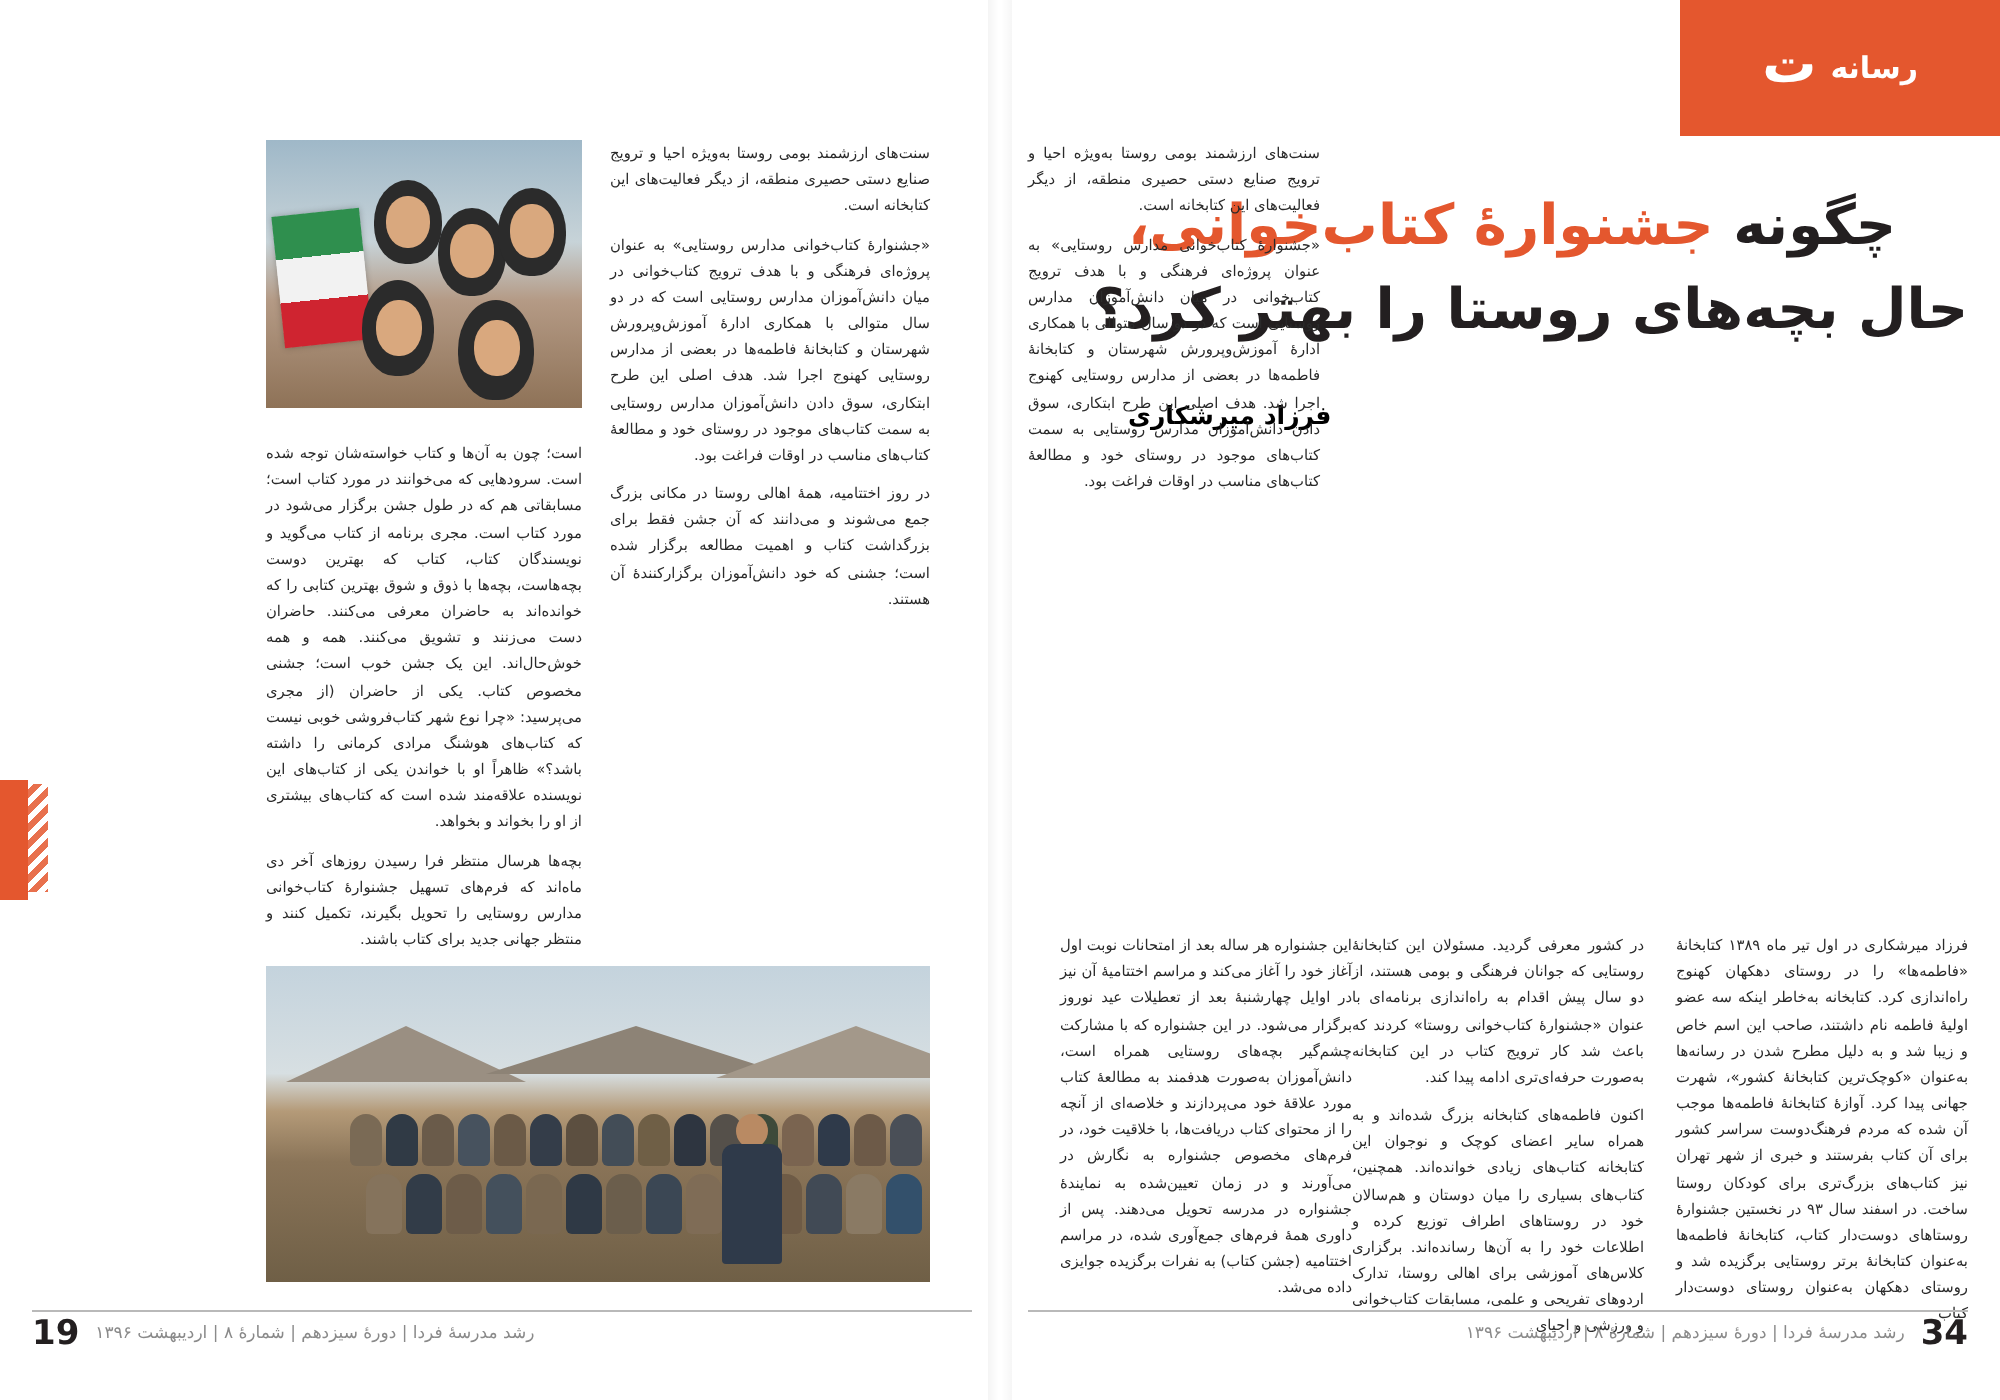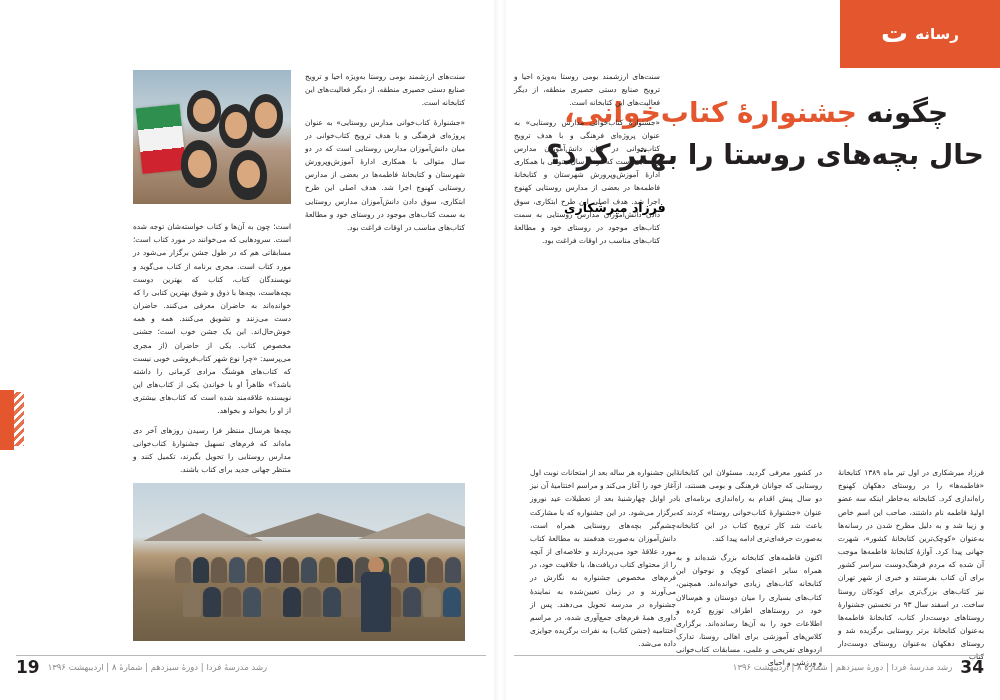--- a/index.html
+++ b/index.html
@@ -351,20 +351,21 @@
 
 
     <div class="col" id="col-l2">
       <p>است؛ چون به آن‌ها و کتاب خواسته‌شان توجه شده است. سرودهایی که می‌خوانند در مورد کتاب است؛ مسابقاتی هم که در طول جشن برگزار می‌شود در مورد کتاب است. مجری برنامه از کتاب می‌گوید و نویسندگان کتاب، کتاب که بهترین دوست بچه‌هاست، بچه‌ها با ذوق و شوق بهترین کتابی را که خوانده‌اند به حاضران معرفی می‌کنند. حاضران دست می‌زنند و تشویق می‌کنند. همه و همه خوش‌حال‌اند. این یک جشن خوب است؛ جشنی مخصوص کتاب. یکی از حاضران (از مجری می‌پرسید: «چرا نوع شهر کتاب‌فروشی خوبی نیست که کتاب‌های هوشنگ مرادی کرمانی را داشته باشد؟» ظاهراً او با خواندن یکی از کتاب‌های این نویسنده علاقه‌مند شده است که کتاب‌های بیشتری از او را بخواند و بخواهد.</p>
       <p>بچه‌ها هرسال منتظر فرا رسیدن روزهای آخر دی ماه‌اند که فرم‌های تسهیل جشنوارهٔ کتاب‌خوانی مدارس روستایی را تحویل بگیرند، تکمیل کنند و منتظر جهانی جدید برای کتاب باشند.</p>
     </div>
 
     <div class="col" id="col-l3">
       <p>سنت‌های ارزشمند بومی روستا به‌ویژه احیا و ترویج صنایع دستی حصیری منطقه، از دیگر فعالیت‌های این کتابخانه است.</p>
       <p>«جشنوارهٔ کتاب‌خوانی مدارس روستایی» به عنوان پروژه‌ای فرهنگی و با هدف ترویج کتاب‌خوانی در میان دانش‌آموزان مدارس روستایی است که در دو سال متوالی با همکاری ادارهٔ آموزش‌وپرورش شهرستان و کتابخانهٔ فاطمه‌ها در بعضی از مدارس روستایی کهنوج اجرا شد. هدف اصلی این طرح ابتکاری، سوق دادن دانش‌آموزان مدارس روستایی به سمت کتاب‌های موجود در روستای خود و مطالعهٔ کتاب‌های مناسب در اوقات فراغت بود.</p>
+      <p>در روز اختتامیه، همهٔ اهالی روستا در مکانی بزرگ جمع می‌شوند و می‌دانند که آن جشن فقط برای بزرگداشت کتاب و اهمیت مطالعه برگزار شده است؛ جشنی که خود دانش‌آموزان برگزارکنندهٔ آن هستند.</p>
     </div>
 
     <div class="photo" id="photo-village">
       <div class="sky"></div>
       <div class="mountain" style="left:10px;"></div>
       <div class="mountain" style="left:110px; border-left-width:75px; border-right-width:75px; border-bottom-width:24px; border-bottom-color:#8d8376;"></div>
       <div class="mountain" style="left:225px; border-left-width:70px; border-right-width:70px; border-bottom-width:26px; border-bottom-color:#a3988a;"></div>
 
       <div class="crowd-row" style="top:74px;">
         <div class="crowd-dot" style="background:#4a4f57;"></div>

